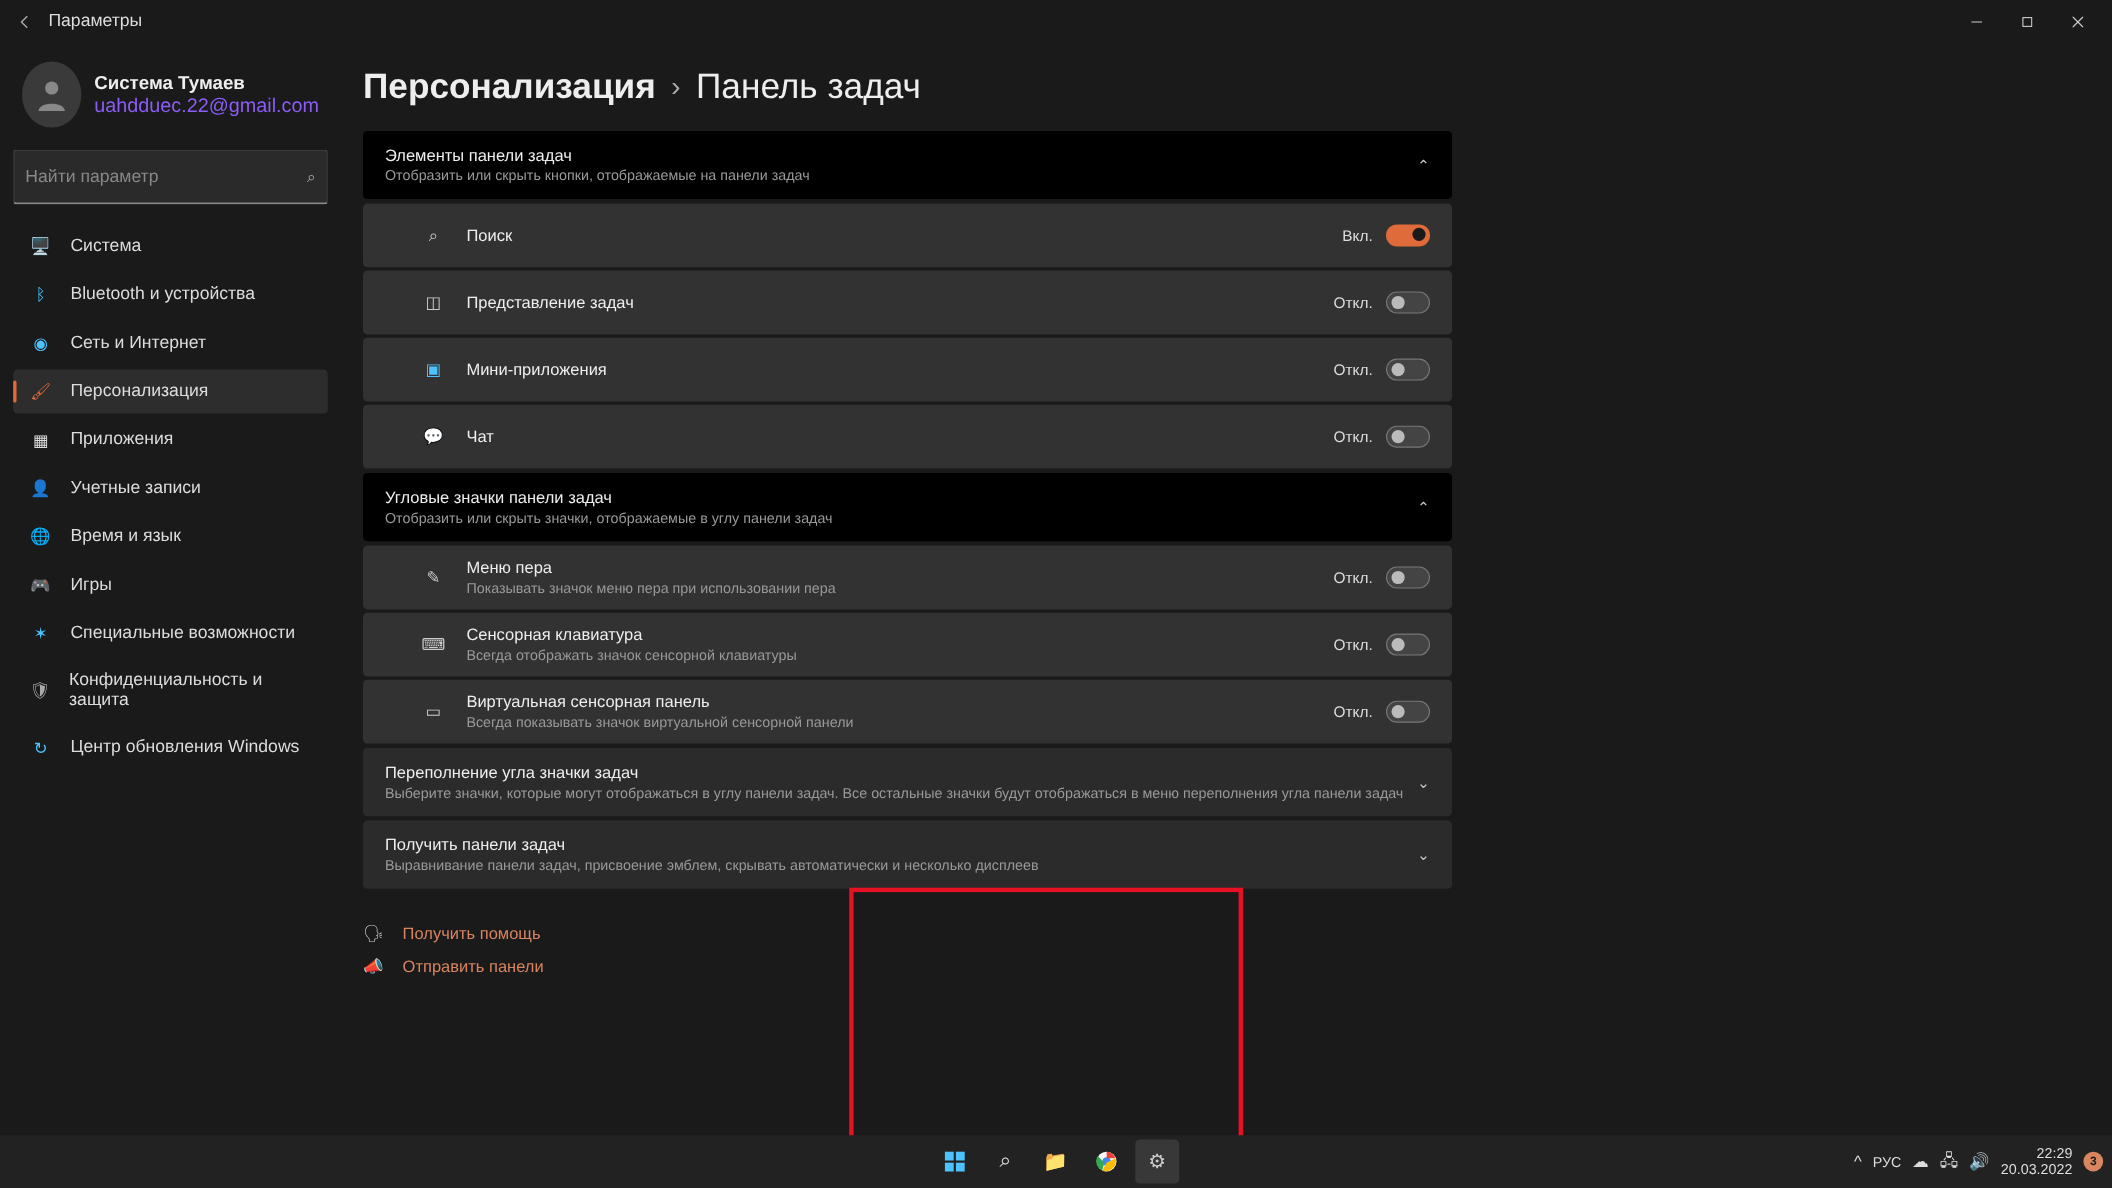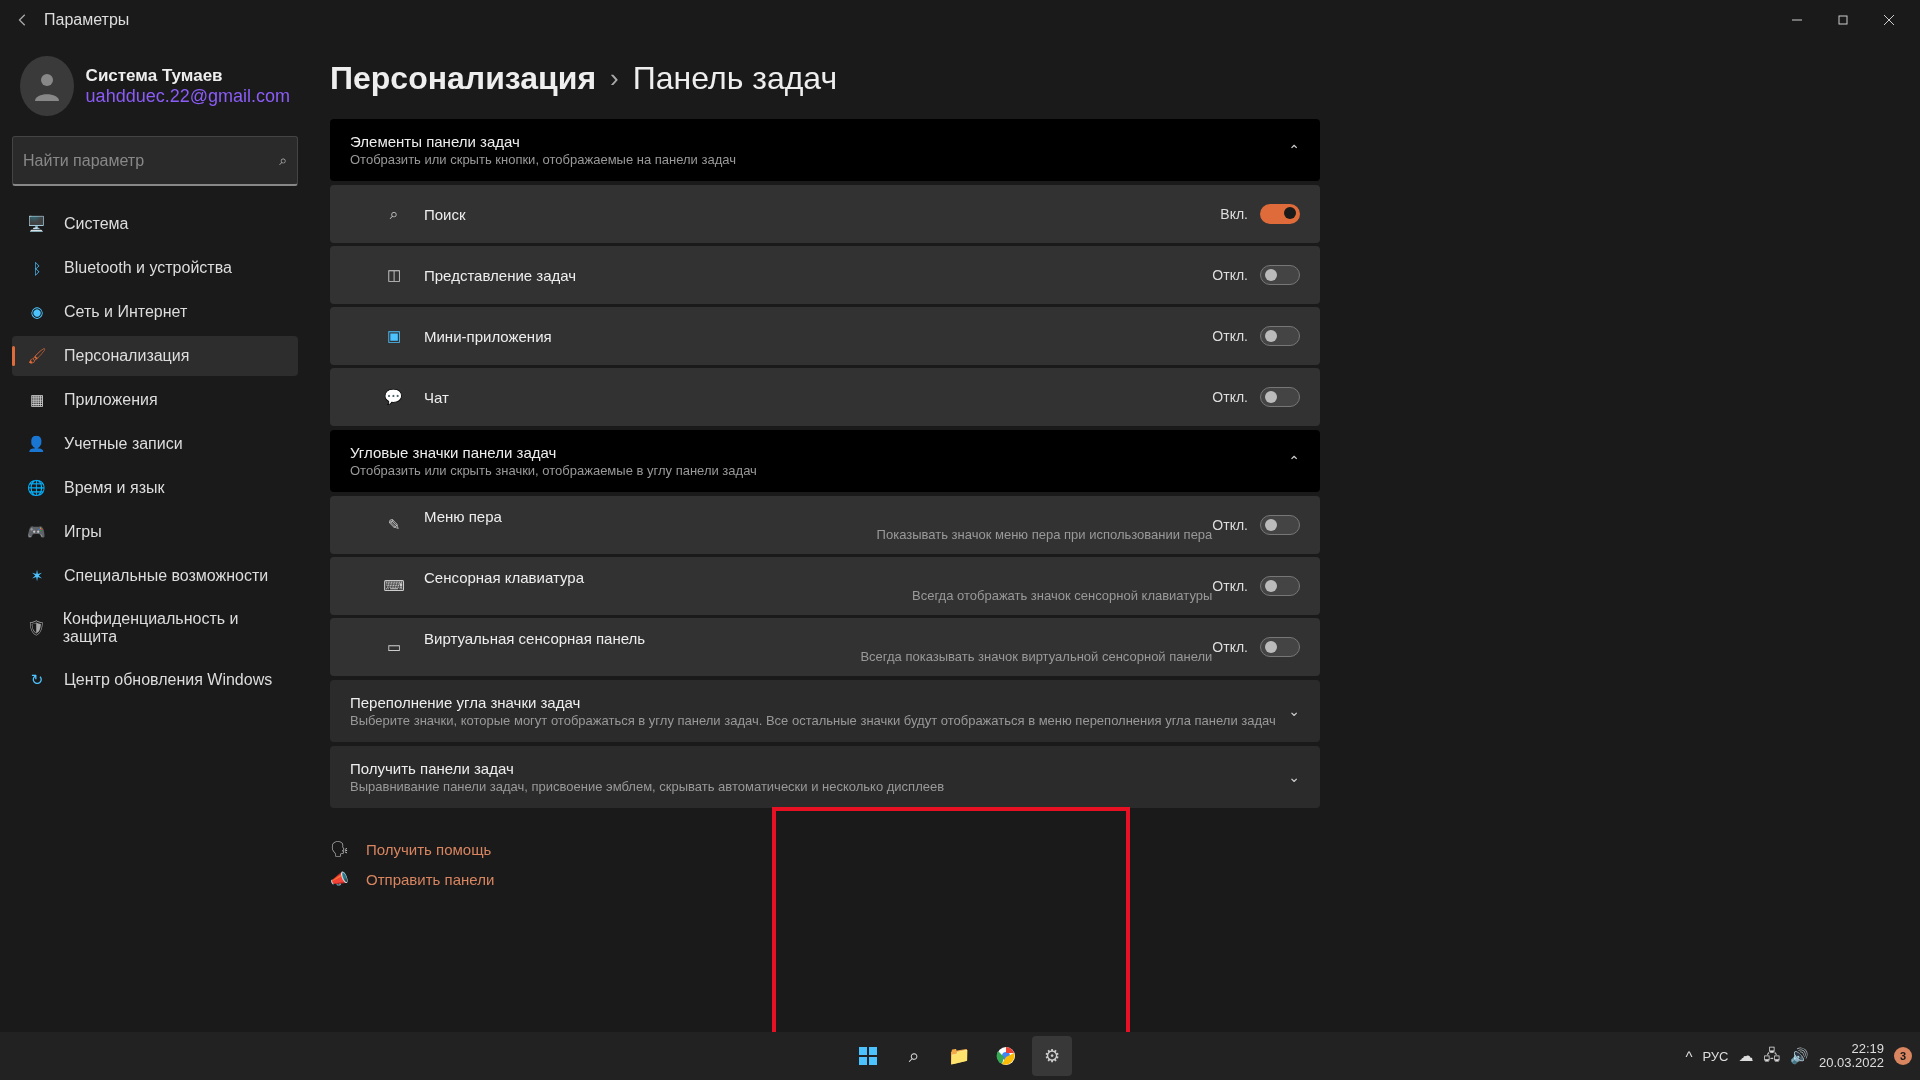--- a/index.html
+++ b/index.html
@@ -44,21 +44,21 @@
 .section-header { padding: 14px 20px; display: flex; align-items: center; }
 .section-htext { flex: 1; }
 .section-title { font-size: 15px; color: #eee; }
 .section-desc { font-size: 13px; color: #999; margin-top: 2px; }
 .chevron { color: #ccc; font-size: 14px; }
 
 .row { background: #323232; border-radius: 4px; margin-bottom: 3px; padding: 12px 20px 12px 50px; display: flex; align-items: center; min-height: 58px; }
 .row-icon { width: 28px; height: 22px; margin-right: 16px; display: flex; align-items: center; justify-content: center; font-size: 15px; color: #ccc; }
 .row-text { flex: 1; }
 .row-title { font-size: 15px; color: #eee; }
-.row-desc { font-size: 13px; color: #999; margin-top: 2px; text-align: right; }
+.row-desc { font-size: 13px; color: #999; margin-top: 2px; }
 .toggle-label { font-size: 14px; color: #ddd; margin-right: 12px; }
 .toggle { width: 40px; height: 20px; border-radius: 10px; position: relative; }
 .toggle.on { background: #e06b3a; }
 .toggle.off { background: #444; border: 1px solid #777; }
 .toggle .knob { position: absolute; width: 12px; height: 12px; border-radius: 50%; top: 3px; }
 .toggle.on .knob { background: #1a1a1a; right: 4px; }
 .toggle.off .knob { background: #bbb; left: 4px; top: 3px; }
 
 .collapser { background: #2b2b2b; border-radius: 4px; margin-bottom: 4px; padding: 14px 20px; display: flex; align-items: center; }
 
@@ -345,18 +345,18 @@
         <span style="color:#ccc">⚙</span>
       </div>
   </div>
   <div class="tb-right">
     <span class="tb-tray-icon">^</span>
     <span>РУС</span>
     <span class="tb-tray-icon">☁</span>
     <span class="tb-tray-icon">🖧</span>
     <span class="tb-tray-icon">🔊</span>
     <div class="tb-time">
-      <div>22:19</div>
+      <div>22:29</div>
       <div>20.03.2022</div>
     </div>
     <div class="tb-badge">3</div>
   </div>
 </div>
 
 </body></html>

